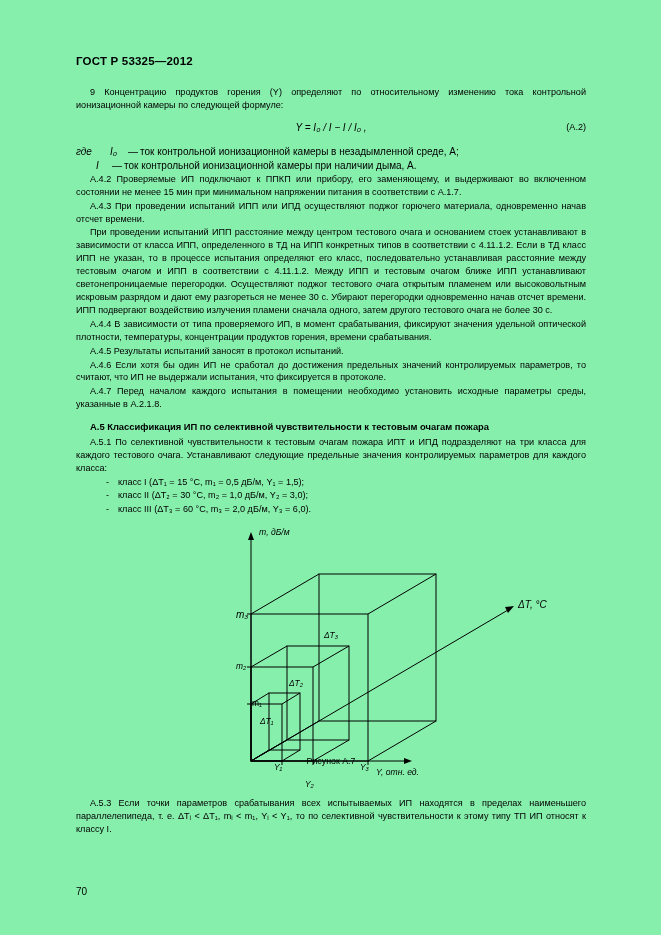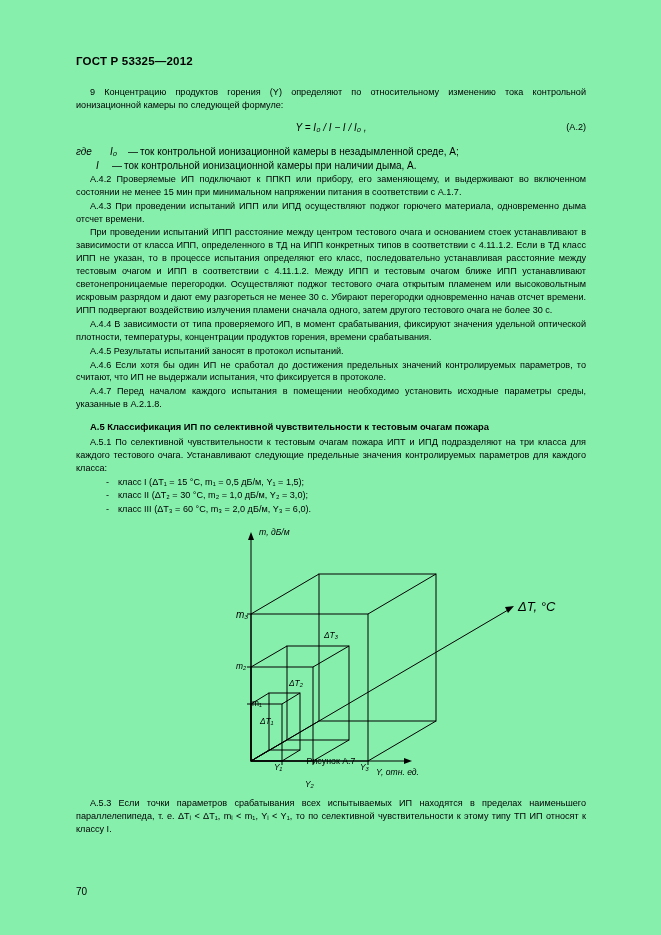--- a/index.html
+++ b/index.html
@@ -149,21 +149,21 @@
         <span class="desc">ток контрольной ионизационной камеры в незадымленной среде, А;</span>
       </div>
       <div class="defline">
         <span class="term" style="width:34px;flex:0 0 34px;padding-left:20px;box-sizing:border-box;">I</span>
         <span class="dash">—</span>
         <span class="desc">ток контрольной ионизационной камеры при наличии дыма, А.</span>
       </div>
     </div>
 
     <p>А.4.2 Проверяемые ИП подключают к ППКП или прибору, его заменяющему, и выдерживают во включенном состоянии не менее 15 мин при минимальном напряжении питания в соответствии с А.1.7.</p>
-    <p>А.4.3 При проведении испытаний ИПП или ИПД осуществляют поджог горючего материала, одновременно дыма отсчет времени.</p>
+    <p>А.4.3 При проведении испытаний ИПП или ИПД осуществляют поджог горючего материала, одновременно начав отсчет времени.</p>
     <p>При проведении испытаний ИПП расстояние между центром тестового очага и основанием стоек устанавливают в зависимости от класса ИПП, определенного в ТД на ИПП конкретных типов в соответствии с 4.11.1.2. Если в ТД класс ИПП не указан, то в процессе испытания определяют его класс, последовательно устанавливая расстояние между тестовым очагом и ИПП в соответствии с 4.11.1.2. Между ИПП и тестовым очагом ближе ИПП устанавливают светонепроницаемые перегородки. Осуществляют поджог тестового очага открытым пламенем или высоковольтным искровым разрядом и дают ему разгореться не менее 30 с. Убирают перегородки одновременно начав отсчет времени. ИПП подвергают воздействию излучения пламени сначала одного, затем другого тестового очага не более 30 с.</p>
     <p>А.4.4 В зависимости от типа проверяемого ИП, в момент срабатывания, фиксируют значения удельной оптической плотности, температуры, концентрации продуктов горения, времени срабатывания.</p>
     <p>А.4.5 Результаты испытаний заносят в протокол испытаний.</p>
     <p>А.4.6 Если хотя бы один ИП не сработал до достижения предельных значений контролируемых параметров, то считают, что ИП не выдержали испытания, что фиксируется в протоколе.</p>
     <p>А.4.7 Перед началом каждого испытания в помещении необходимо установить исходные параметры среды, указанные в А.2.1.8.</p>
 
     <h2 class="sec">А.5 Классификация ИП по селективной чувствительности к тестовым очагам пожара</h2>
 
     <p>А.5.1 По селективной чувствительности к тестовым очагам пожара ИПТ и ИПД подразделяют на три класса для каждого тестового очага. Устанавливают следующие предельные значения контролируемых параметров для каждого класса:</p>
 
@@ -214,21 +214,21 @@
         <line x1="292" y1="235" x2="292" y2="239" stroke="#000" stroke-width="1"></line>
 
         <line x1="171" y1="178" x2="175" y2="178" stroke="#000" stroke-width="1"></line>
         <line x1="171" y1="141" x2="175" y2="141" stroke="#000" stroke-width="1"></line>
         <line x1="171" y1="88" x2="175" y2="88" stroke="#000" stroke-width="1"></line>
 
         <text x="176" y="-0" font-family="Liberation Sans, sans-serif" font-size="9"></text>
       </svg>
 
       <div style="position:absolute;left:183px;top:0px;font-size:8.6px;font-style:italic;">m, дБ/м</div>
-      <div style="position:absolute;left:442px;top:72px;font-size:13px;font-style:italic;">ΔT, °С</div>
+      <div style="position:absolute;left:442px;top:72px;font-size:10px;font-style:italic;">ΔT, °С</div>
       <div style="position:absolute;left:300px;top:240px;font-size:8.6px;font-style:italic;">Y, отн. ед.</div>
 
       <div style="position:absolute;left:176px;top:172px;font-size:8.4px;">m₁</div>
       <div style="position:absolute;left:160px;top:135px;font-size:8.4px;font-style:italic;">m₂</div>
       <div style="position:absolute;left:160px;top:82px;font-size:10px;font-style:italic;">m₃</div>
 
       <div style="position:absolute;left:184px;top:190px;font-size:8.4px;font-style:italic;">ΔT₁</div>
       <div style="position:absolute;left:213px;top:152px;font-size:8.4px;font-style:italic;">ΔT₂</div>
       <div style="position:absolute;left:248px;top:104px;font-size:8.4px;font-style:italic;">ΔT₃</div>
 

